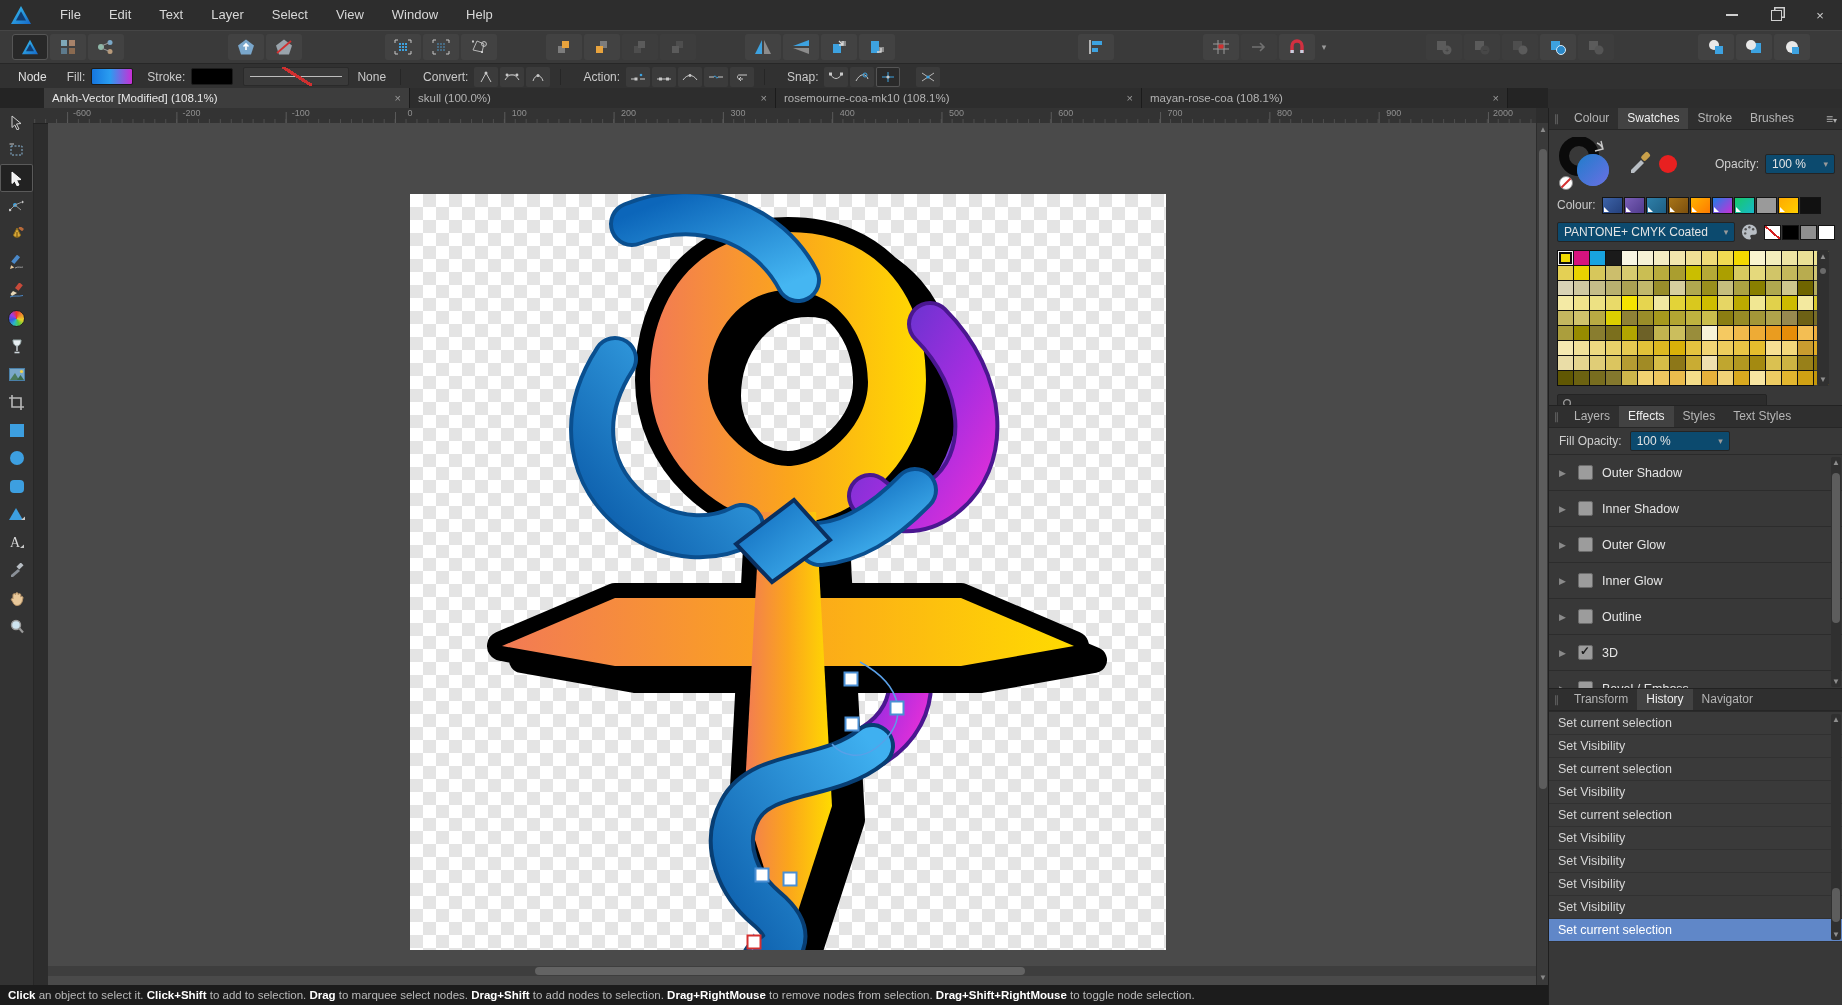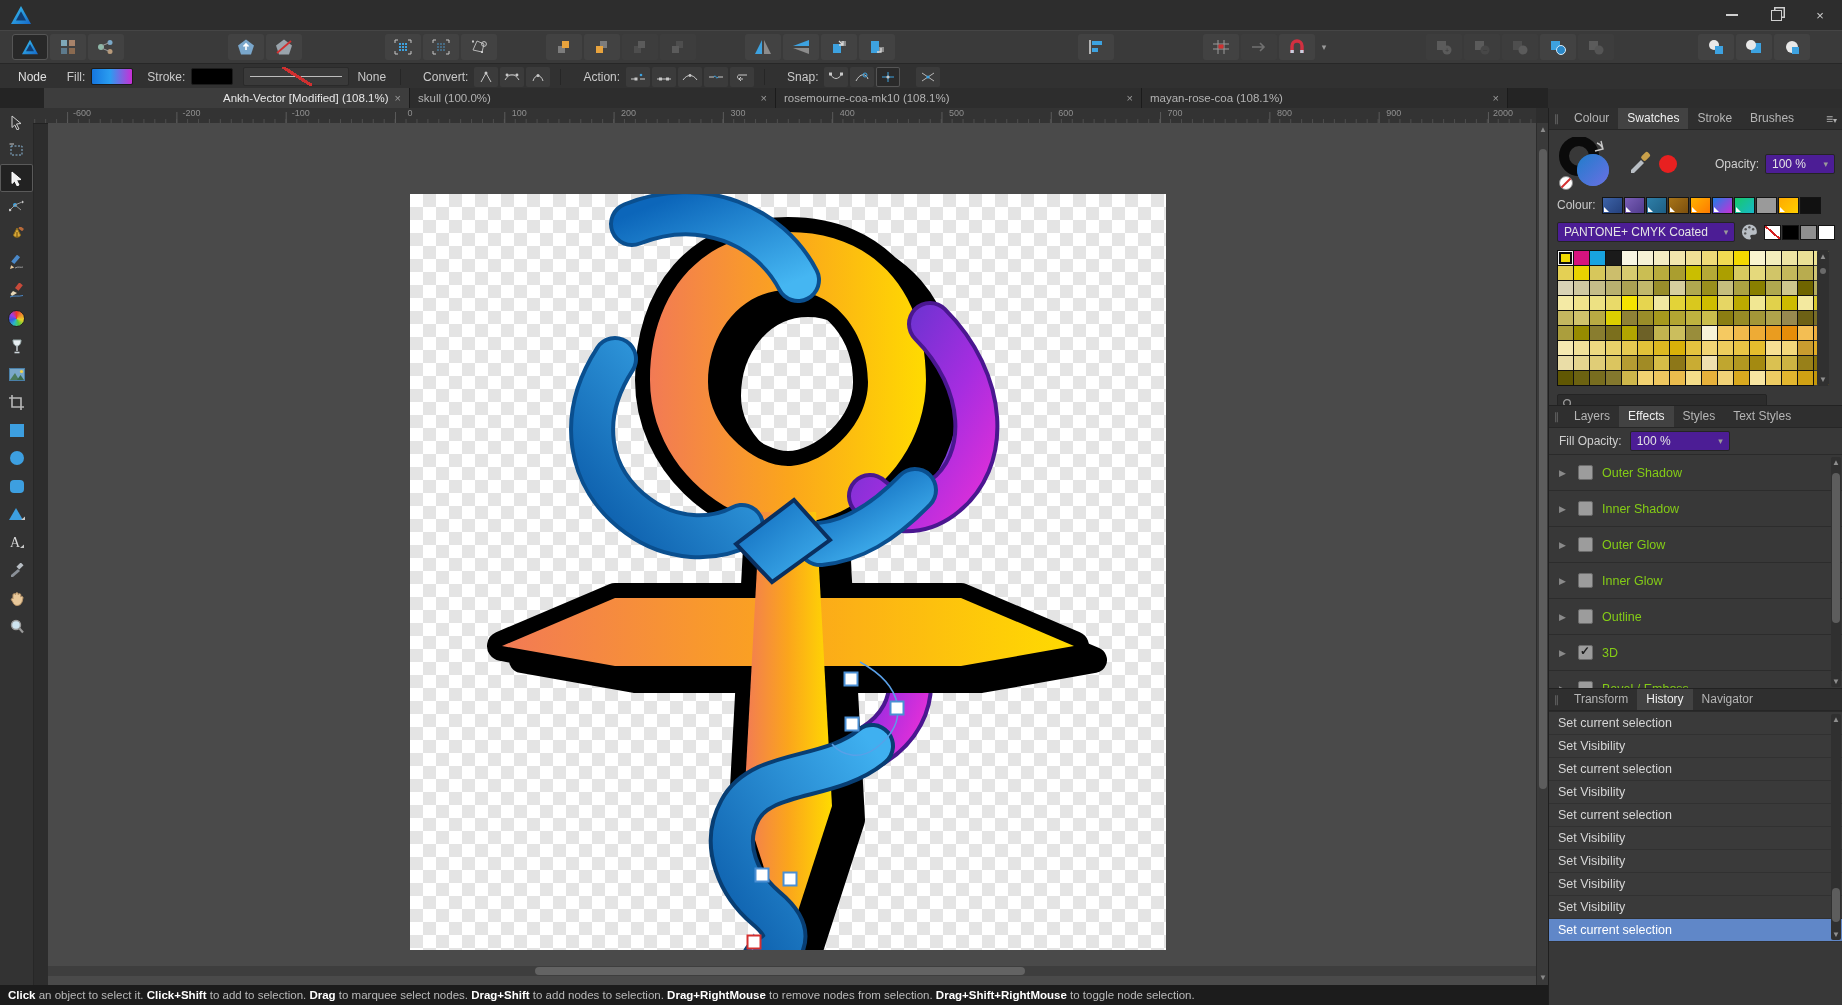--- a/index.html
+++ b/index.html
@@ -35,21 +35,21 @@
   .linectl .redslash{position:absolute;left:38px;top:-1px;width:30px;height:19px;
         background:linear-gradient(to top right,transparent 46%,#d03030 46%,#d03030 56%,transparent 56%);}
   .ctxsep{width:1px;height:16px;background:#262626;margin:0 8px;}
   .mini{width:24px;height:20px;background:#3b3b3b;border-radius:2px;display:flex;align-items:center;justify-content:center;margin-right:2px;}
   .mini.pressed{background:#2a2a2a;box-shadow:inset 0 0 0 1px #555;}
   .mini svg{display:block;}
   
   .tabbar{position:absolute;left:0;top:88px;width:1548px;height:20px;background:#242424;display:flex;}
   .dtab{width:366px;height:20px;background:#2d2d2d;border-right:1px solid #1b1b1b;display:flex;align-items:center;
         font-size:11.5px;color:#b3b3b3;padding:0 8px;box-sizing:border-box;}
-  .dtab:first-child{margin-left:44px;text-align:right;}
+  .dtab:first-child{margin-left:44px;}
   .dtab.on{background:#3d3d3d;color:#e8e8e8;}
   .dtab .tab-label{flex:1;overflow:hidden;white-space:nowrap;}
   .dtab .tab-x{color:#9a9a9a;font-size:11px;padding-left:6px;}
   
   .toolpanel{position:absolute;left:0;top:108px;width:33px;height:877px;background:#333333;border-right:1px solid #272727;}
   .tool{width:33px;height:28px;display:flex;align-items:center;justify-content:center;}
   .tool.on{background:#222;box-shadow:inset 0 0 0 1px #5a5a5a;border-radius:2px;}
   .tool svg{display:block;}
   
   .hruler{position:absolute;left:33px;top:108px;width:1503px;height:15px;background:#333;border-bottom:1px solid #222;overflow:hidden;
@@ -77,21 +77,21 @@
   .statusbar .bold{color:#fff;font-weight:bold;}
   
   .rightcol{position:absolute;left:1548px;top:108px;width:294px;height:897px;background:#383838;border-left:1px solid #1f1f1f;}
   .section{position:absolute;left:0;width:294px;box-sizing:border-box;}
   .tabstrip{height:21px;background:#2f2f2f;border-bottom:1px solid #262626;display:flex;align-items:center;font-size:12px;}
   .grip{color:#6f6f6f;font-size:10px;margin:0 6px 0 5px;}
   .ptab{padding:0 9px;height:21px;line-height:21px;color:#b5b5b5;}
   .ptab.on{background:#424242;color:#f0f0f0;}
   .striprt{margin-left:auto;margin-right:6px;color:#b0b0b0;font-size:12px;}
   .panelbody{padding:6px 8px;position:relative;}
-  .drop{background:#4c1d95;border:1px solid #242424;border-radius:2px;height:18px;display:flex;align-items:center;
+  .drop{background:#0c4a6e;border:1px solid #242424;border-radius:2px;height:18px;display:flex;align-items:center;
         padding:0 6px;color:#e4e4e4;font-size:12px;}
   .drop .caret{margin-left:auto;color:#9a9a9a;font-size:9px;padding-left:8px;}
   
   .colorrow{display:flex;align-items:center;height:56px;}
   .opacitybox{margin-left:auto;display:flex;align-items:center;gap:6px;}
   .recentrow{display:flex;align-items:center;height:22px;margin-top:2px;}
   .recentrow .rlabel{margin-right:6px;color:#c9c9c9;}
   .swatch{width:19px;height:15px;border:1px solid #141414;position:relative;}
   .swatch.grad::after{content:"";position:absolute;left:1px;bottom:1px;border-left:5px solid #fff;border-top:5px solid transparent;}
   .paletterow{display:flex;align-items:center;height:24px;margin-top:4px;gap:6px;}
@@ -107,21 +107,21 @@
   .pscroll .dot{position:absolute;left:3px;width:6px;height:6px;border-radius:3px;background:#6a6a6a;}
   .searchrow{display:flex;align-items:center;margin-top:8px;background:#2c2c2c;border:1px solid #242424;border-radius:2px;height:18px;width:200px;padding:0 4px;}
   .searchrow input{background:transparent;border:none;outline:none;color:#ddd;font-size:11px;width:160px;font-family:"Liberation Sans",sans-serif;}
   
   .fxoprow{display:flex;align-items:center;height:26px;gap:8px;padding-left:2px;}
   .fxlist{border-top:1px solid #2a2a2a;height:236px;overflow:hidden;position:relative;}
   .fx-row{height:35px;display:flex;align-items:center;border-bottom:1px solid #2c2c2c;padding-left:10px;gap:9px;}
   .fx-exp{color:#8a8a8a;font-size:9px;width:10px;}
   .fx-check{width:13px;height:13px;background:#9c9c9c;border:1px solid #6b6b6b;border-radius:2px;position:relative;}
   .fx-row.on .fx-check::after{content:"✓";position:absolute;left:1px;top:-2px;font-size:12px;color:#1c1c1c;font-weight:bold;}
-  .fx-label{color:#84cc16;font-size:12.5px;}
+  .fx-label{color:#e5e5e5;font-size:12.5px;}
   .fxscroll{position:absolute;right:2px;top:2px;width:10px;height:230px;background:#303030;border-radius:2px;}
   .fxscroll .thumb{position:absolute;left:1px;top:16px;width:8px;height:150px;background:#5d5d5d;border-radius:4px;}
   
   .posrow{display:flex;align-items:center;height:26px;gap:8px;}
   .postrack{position:relative;width:192px;height:4px;background:#2a2a2a;border-radius:2px;}
   .posfill{position:absolute;left:0;top:0;height:4px;width:100%;background:#3f7fd0;border-radius:2px;}
   .posknob{position:absolute;right:-5px;top:-4px;width:11px;height:11px;border-radius:50%;background:#b9c2cc;border:1px solid #555;box-sizing:border-box;}
   .histlist{position:relative;border-top:1px solid #2a2a2a;}
   .hist-row{height:22px;line-height:22px;padding-left:9px;font-size:12.5px;color:#d6d6d6;border-bottom:1px solid #313131;background:#3a3a3a;}
   .hist-row.on{background:#6087c8;color:#fff;}
@@ -138,20 +138,31 @@
     <svg class="applogo" viewBox="0 0 24 22">
       <defs>
           <linearGradient id="lg" x1="0" y1="0" x2="1" y2="1">
         <stop offset="0" stop-color="#39c4f2"></stop>
             <stop offset="1" stop-color="#1668c8"></stop>
           </linearGradient>
         </defs>
       <polygon points="12,1 23,21 1,21" fill="url(#lg)"></polygon>
       <polygon points="12,7 17.5,17 6.5,17" fill="#123c70"></polygon>
     </svg>
+    <div class="menus" style="display:flex">
+
+    <div class="menu-item" style="--i: 0;">File</div>
+        <div class="menu-item" style="--i: 1;">Edit</div>
+        <div class="menu-item" style="--i: 2;">Text</div>
+        <div class="menu-item" style="--i: 3;">Layer</div>
+        <div class="menu-item" style="--i: 4;">Select</div>
+        <div class="menu-item" style="--i: 5;">View</div>
+        <div class="menu-item" style="--i: 6;">Window</div>
+        <div class="menu-item" style="--i: 7;">Help</div>
+      </div>
     <div class="wincontrols">
       <div class="winbtn">
           <span class="minbar"></span>
         </div>
       <div class="winbtn">
           <span class="restoresq"></span>
         </div>
       <div class="winbtn">×</div>
     </div>
   </div>

